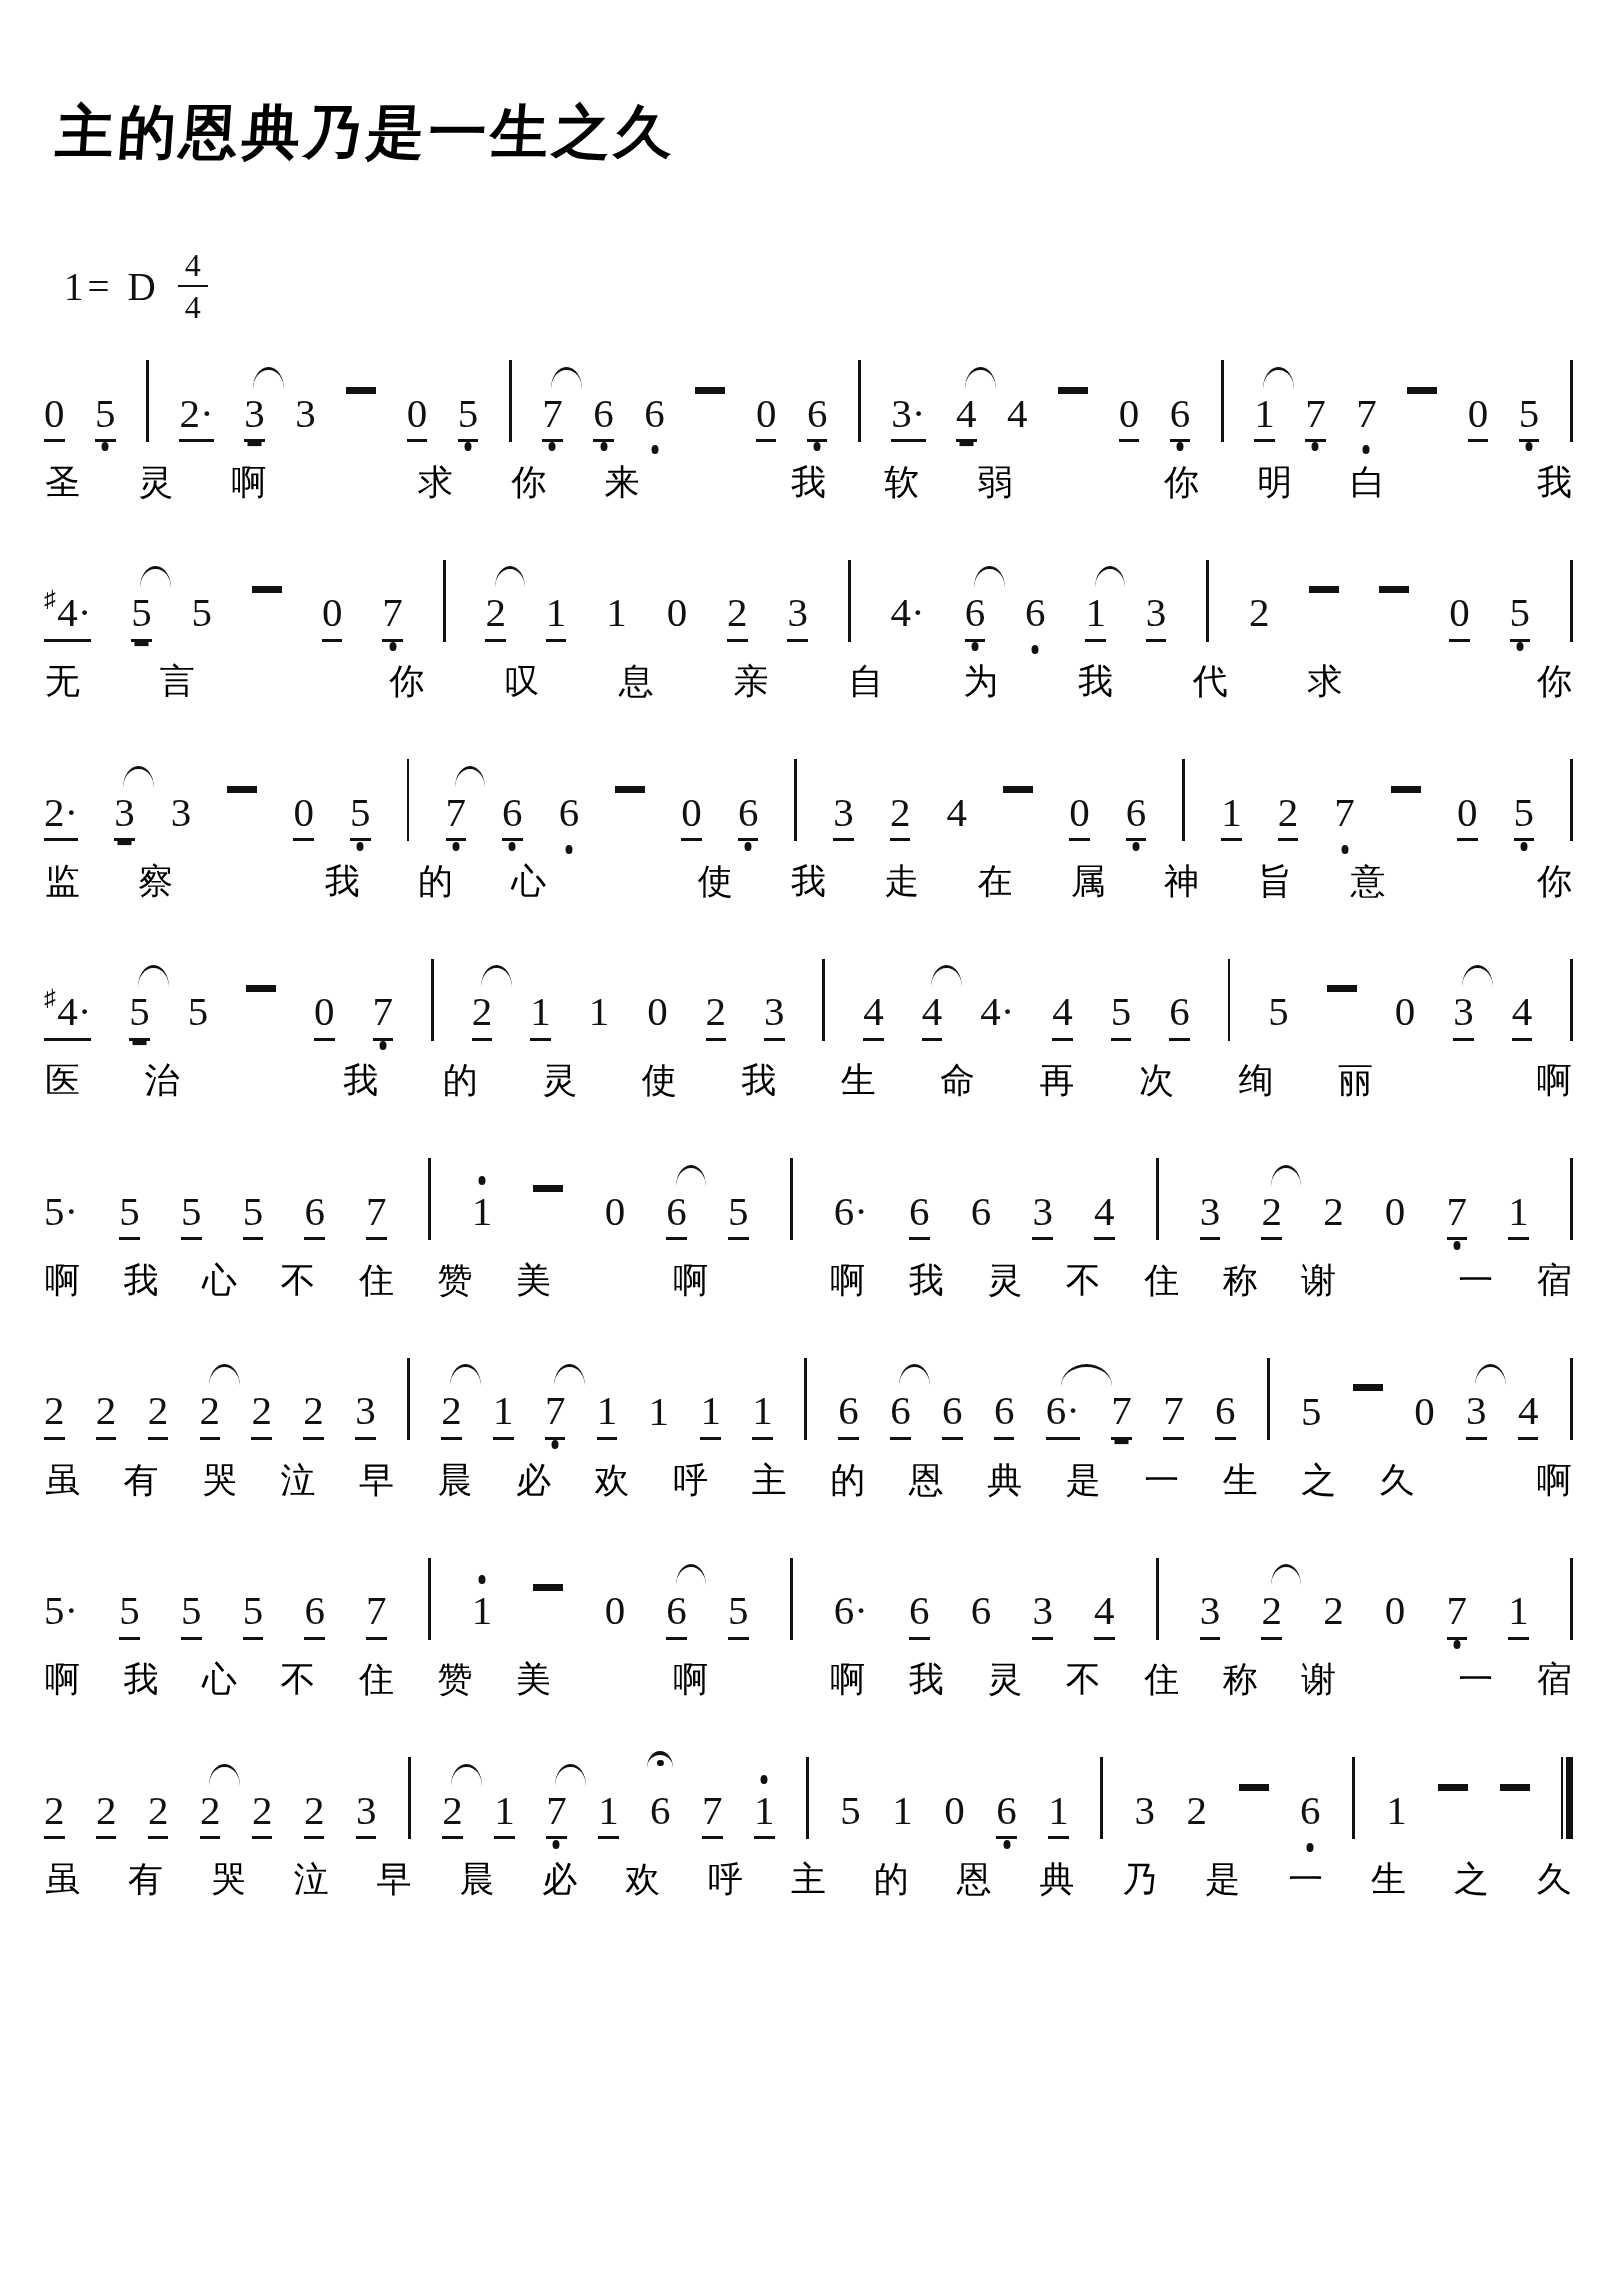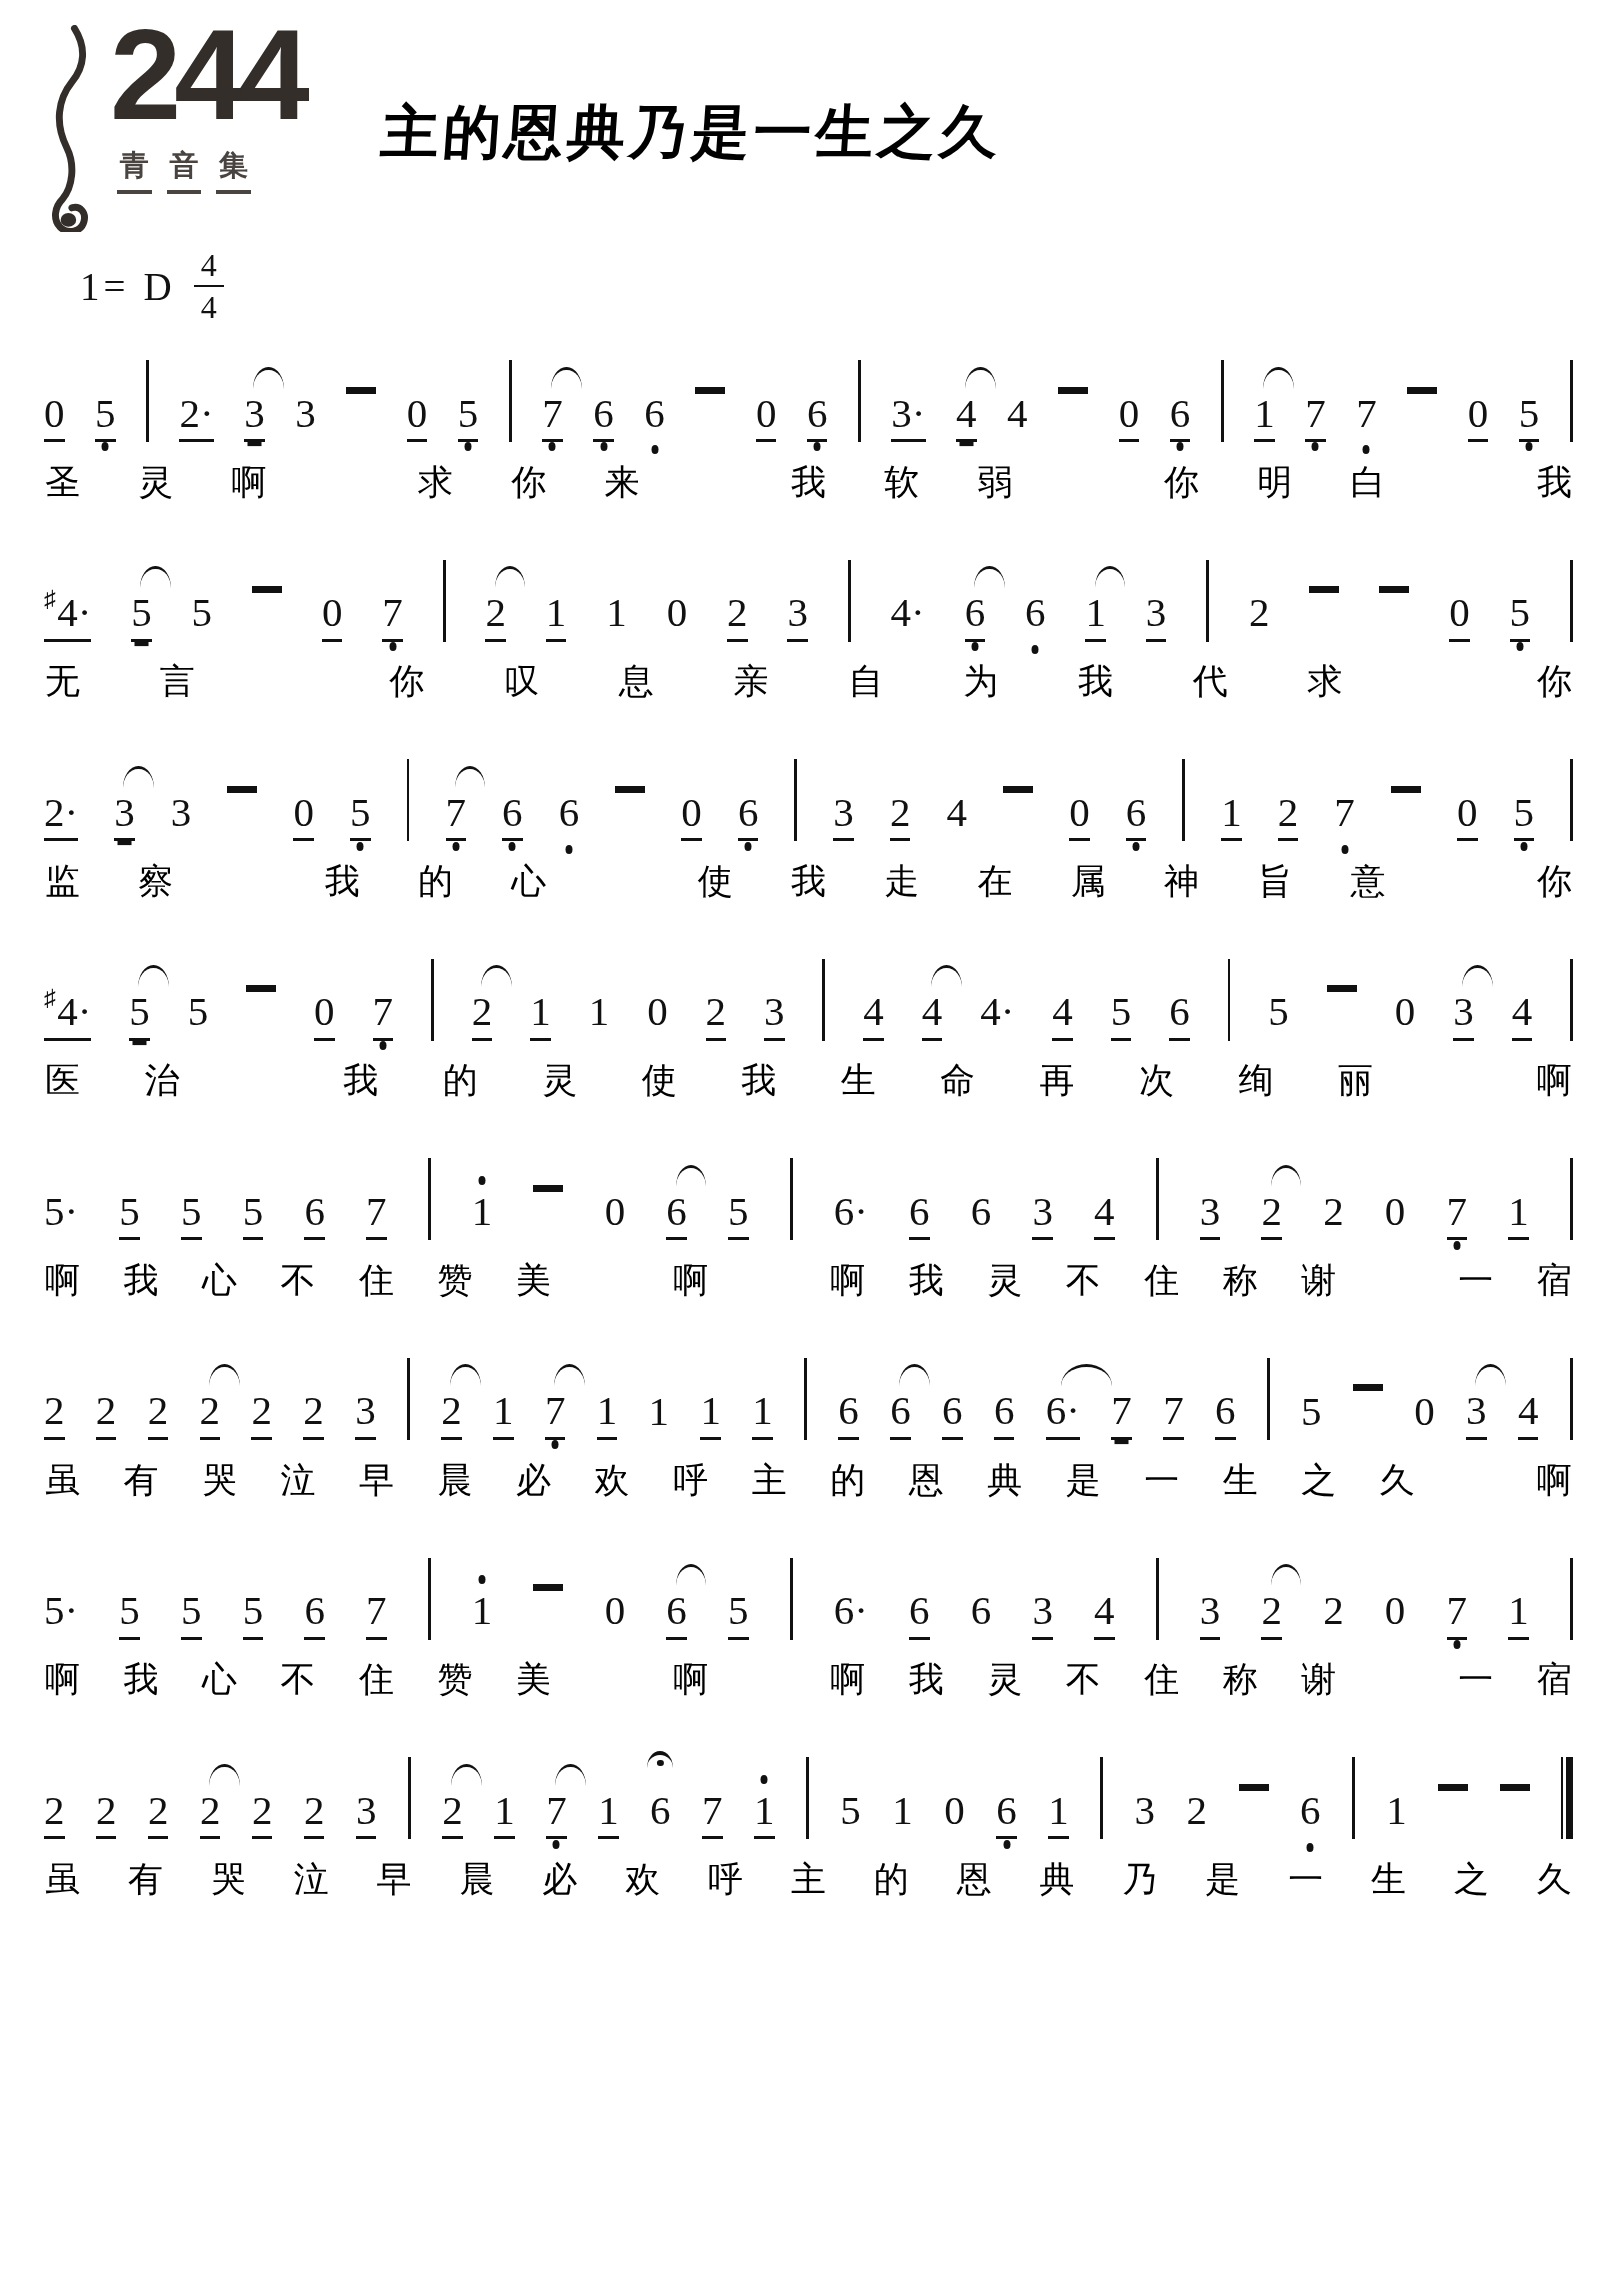--- a/index.html
+++ b/index.html
@@ -12,21 +12,21 @@
   .clef{position:absolute;left:0;top:-7px;}
   .num244{position:absolute;left:66px;top:-21px;font-family:"Liberation Sans",sans-serif;
           font-weight:900;font-size:128px;line-height:1;letter-spacing:-7px;color:#342e2a;}
   .collection{position:absolute;left:73px;top:114px;display:flex;gap:15px;
               font-family:"Liberation Sans",sans-serif;font-weight:700;font-size:29px;color:#4a4440;}
   .collection span{border-bottom:4.8px solid #4a4440;padding:0 2.8px 4.1px 2.8px;}
   .title{font-family:"Liberation Sans",sans-serif;font-weight:900;font-size:58px;
          letter-spacing:4.1px;margin:0 0 40px 12.4px;transform:skewX(-4deg);color:#000;}
 
   
-  .keysig{display:flex;align-items:center;margin:36px 0 7px 36px;height:76px;}
+  .keysig{display:flex;align-items:center;margin:36px 0 7px 20px;height:76px;}
   .tonality{font-size:39px;letter-spacing:4.1px;}
   .frac{display:inline-flex;flex-direction:column;align-items:center;font-size:32px;
         line-height:1;margin-left:18px;}
   .frac .top{border-bottom:2.8px solid #111;padding:0 7px 4.1px 7px;}
   .frac .bot{padding-top:4.1px;}
 
   
   .score{margin-top:28px;}
   .system{margin-bottom:46px;}
   .notes-row{display:flex;justify-content:space-between;align-items:flex-end;height:90px;}
@@ -53,34 +53,20 @@
         font-family:"Liberation Sans",sans-serif;font-size:35px;color:#000;}
   .syl{min-width:37px;text-align:center;}
   .syl.spacer{visibility:hidden;}
 </style>
 </head>
 <body>
 
 <div class="page">
 
   <div class="header">
-    <div class="logo">
-      <span class="clef">
-        <svg width="54" height="207" viewBox="0 0 60 240">
-          <path d="M34 4 C48 26 46 48 31 66 C15 86 11 114 25 142 C35 162 32 188 20 202 C11 211 9 225 17 234 C26 243 42 240 45 228 C48 217 40 209 31 212" fill="none" stroke="#342e2a" stroke-width="8" stroke-linecap="round"></path>
-          <ellipse cx="27" cy="226" rx="9" ry="8" fill="#342e2a"></ellipse>
-        </svg>
-      </span>
-      <span class="num244">244</span>
-      <span class="collection">
-        <span>青</span>
-        <span>音</span>
-        <span>集</span>
-      </span>
-    </div>
     <h1 class="title">主的恩典乃是一生之久</h1>
   </div>
 
   <div class="keysig">
     <span class="tonality">1= D</span>
     <span class="frac">
       <span class="top">4</span>
       <span class="bot">4</span>
     </span>
   </div>

